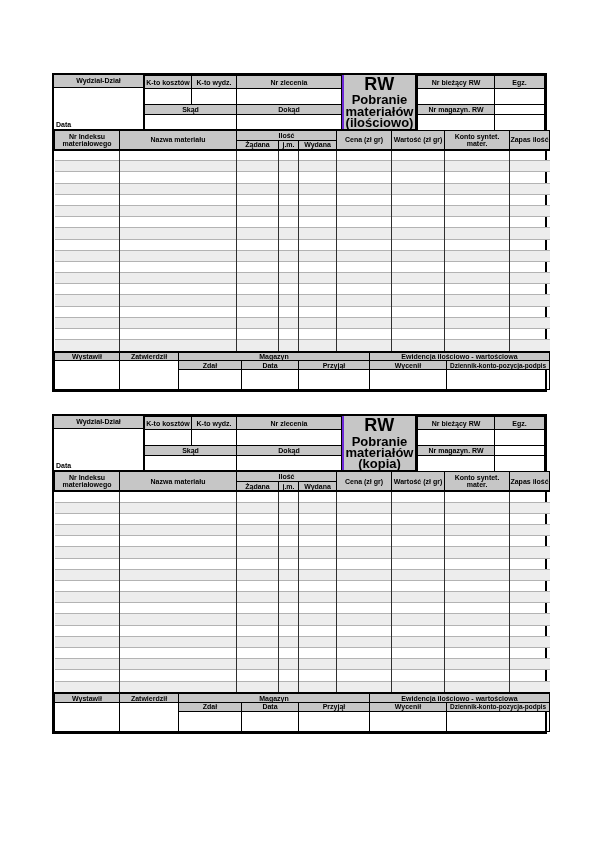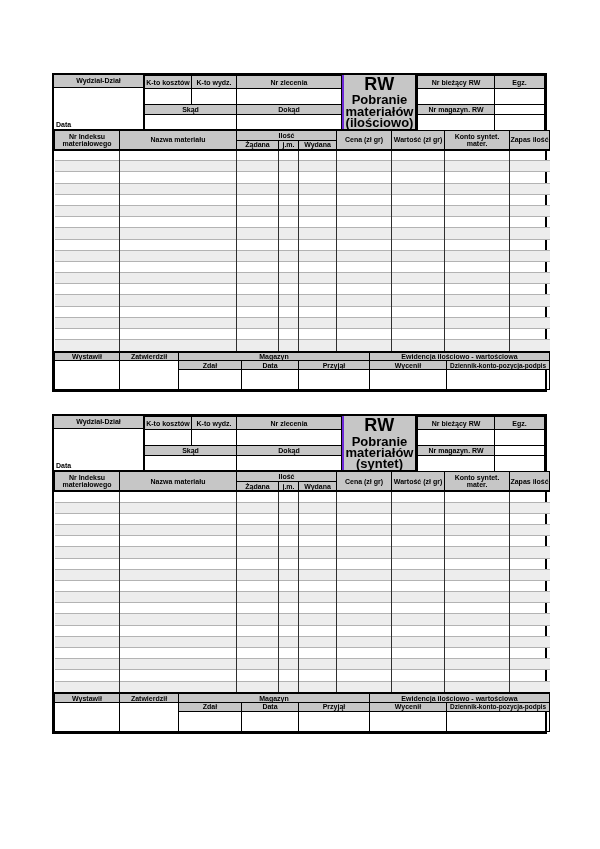--- a/index.html
+++ b/index.html
@@ -461,21 +461,21 @@
           <td colspan="2"></td>
           <td></td>
         </tr>
       </tbody>
         </table>
 
       <div class="rw-box">
         <div class="rw-code">RW</div>
         <div class="rw-sub">Pobranie</div>
         <div class="rw-sub">materiałów</div>
-        <div class="rw-sub">(syntet)</div>
+        <div class="rw-sub">(kopia)</div>
       </div>
 
       <table class="right">
         <colgroup>
             <col style="width:86px">
             <col style="width:57px">
           </colgroup>
         <tbody>
             <tr class="rA">
           <th>Nr bieżący RW</th>

